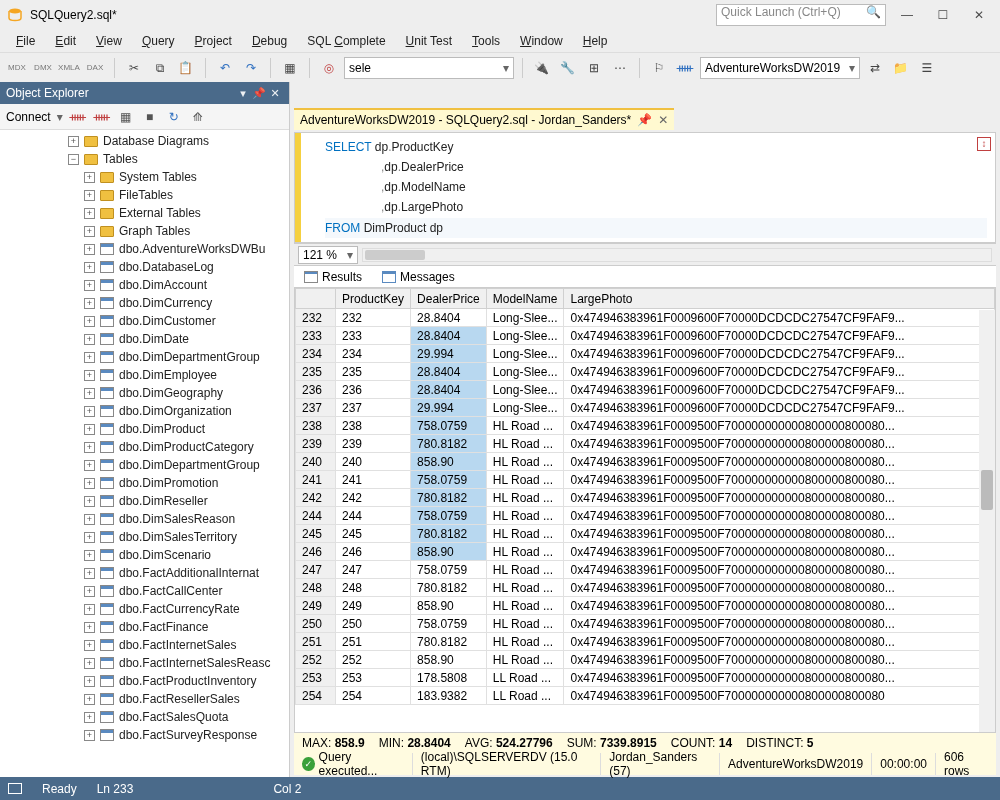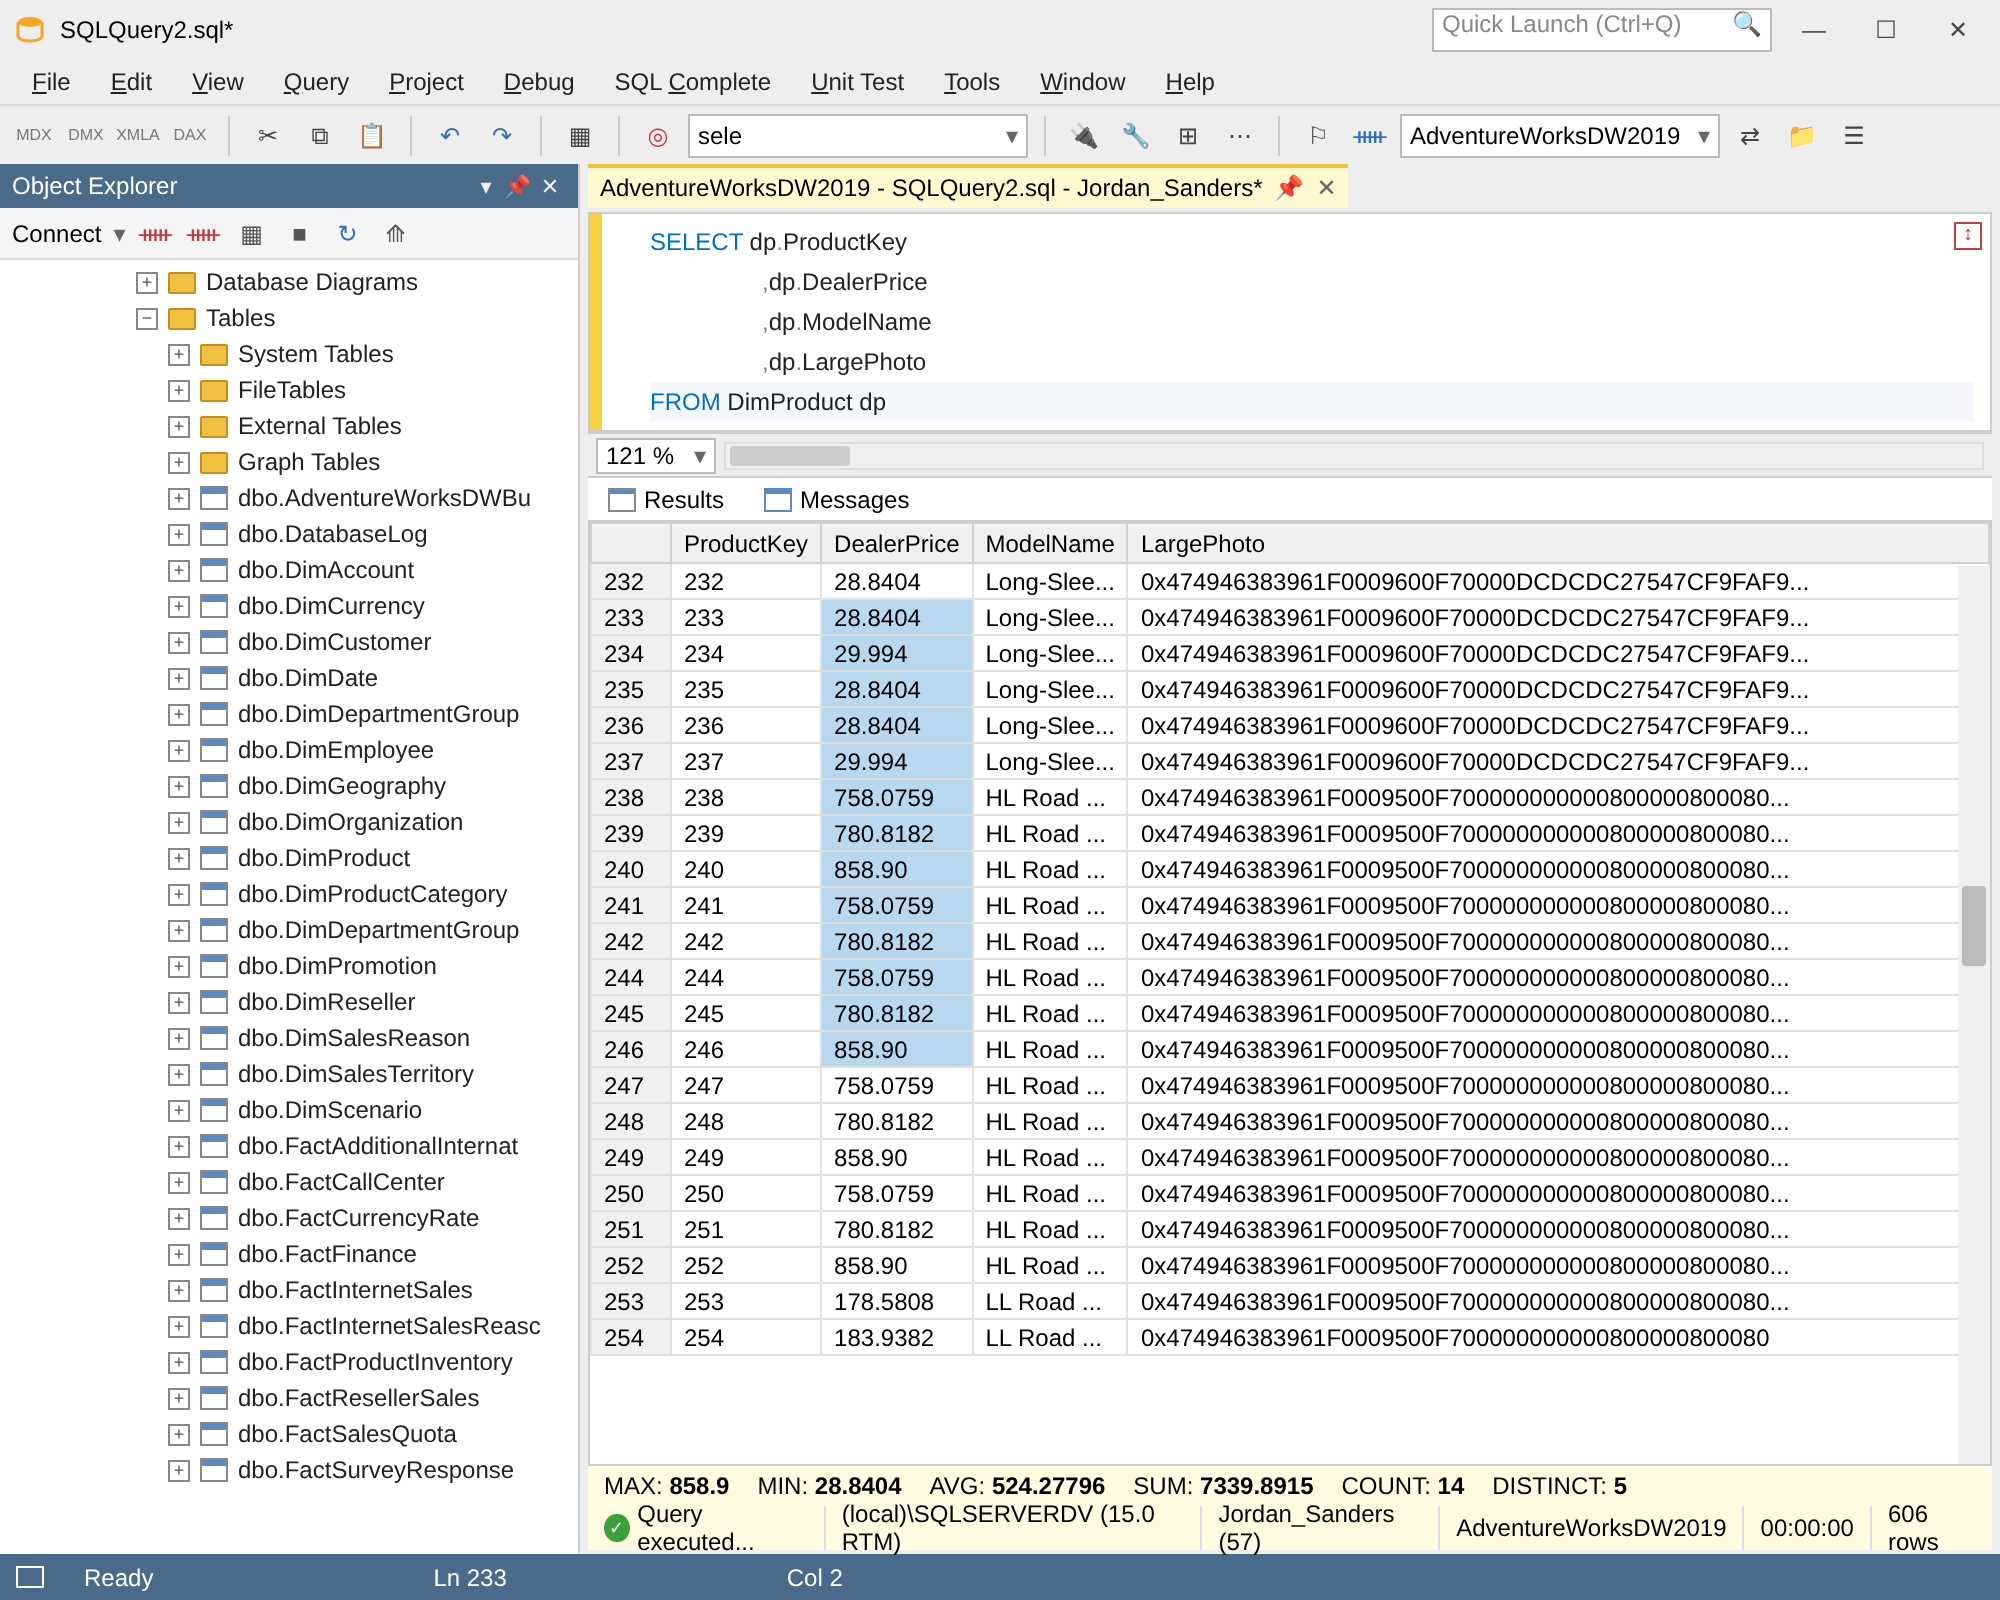--- a/index.html
+++ b/index.html
@@ -35,21 +35,21 @@
 .oe-toolbar .btn { width: 18px; height: 18px; display: flex; align-items: center; justify-content: center; color: #555; cursor: default; }
 .tree { flex: 1; overflow: hidden; padding: 2px 0; }
 .tree-node { display: flex; align-items: center; height: 18px; white-space: nowrap; cursor: default; }
 .tree-node .expander { width: 11px; height: 11px; border: 1px solid #888; display: flex; align-items: center; justify-content: center; font-size: 9px; line-height: 1; margin-right: 4px; color: #555; }
 .tree-node .nodeicon { width: 16px; height: 14px; margin-right: 4px; display: flex; align-items: center; justify-content: center; }
 .tree-node .label { font-size: 12px; color: #222; }
 .folder-icon { width: 14px; height: 11px; background: #f0c040; border: 1px solid #c09020; border-radius: 1px; }
 .table-icon { width: 14px; height: 12px; background: #fff; border: 1px solid #888; position: relative; }
 .table-icon::before { content: ""; position: absolute; top: 0; left: 0; right: 0; height: 3px; background: #5a8ac0; }
 
-.editor-area { flex: 1; display: flex; flex-direction: column; background: #eee; }
+.editor-area { flex: 1; display: flex; flex-direction: column; background: #eee; margin-top: 26px; }
 .doctabs { height: 22px; display: flex; align-items: center; padding-left: 4px; background: #eee; }
 .doctab { background: #fff9d0; border-top: 2px solid #f0c040; height: 22px; display: flex; align-items: center; padding: 0 6px; gap: 6px; font-size: 11px; }
 .doctab .close { color: #666; cursor: default; }
 .code { background: #fff; border: 1px solid #ccc; margin: 2px 4px 0 4px; padding: 4px 8px 4px 30px; font-family: Consolas, monospace; font-size: 14px; line-height: 20px; position: relative; }
 .code .side-yellow { position: absolute; left: 0; top: 0; bottom: 0; width: 6px; background: #f5d040; }
 .code .kw { color: #0070c0; }
 .code .op { color: #888; }
 .code .id { color: #222; }
 .cursor-line { background: #f4f8fc; display: inline-block; width: 100%; }
 .code-glyph { position: absolute; right: 4px; top: 4px; width: 14px; height: 14px; display: flex; align-items: center; justify-content: center; color: #c04040; border: 1px solid #c04040; font-size: 10px; cursor: default; }
@@ -651,15 +651,15 @@
       <div class="cell">AdventureWorksDW2019</div>
       <div class="cell">00:00:00</div>
       <div class="cell" style="border-right:none">606 rows</div>
     </div>
   </div>
 </div>
 
 <div class="statusbar">
   <span class="sbicon"></span>
   <span>Ready</span>
-  <span style="margin-left:120px">Ln 233</span>
+  <span style="">Ln 233</span>
   <span style="margin-left:120px">Col 2</span>
 </div>
 
 </body></html>

